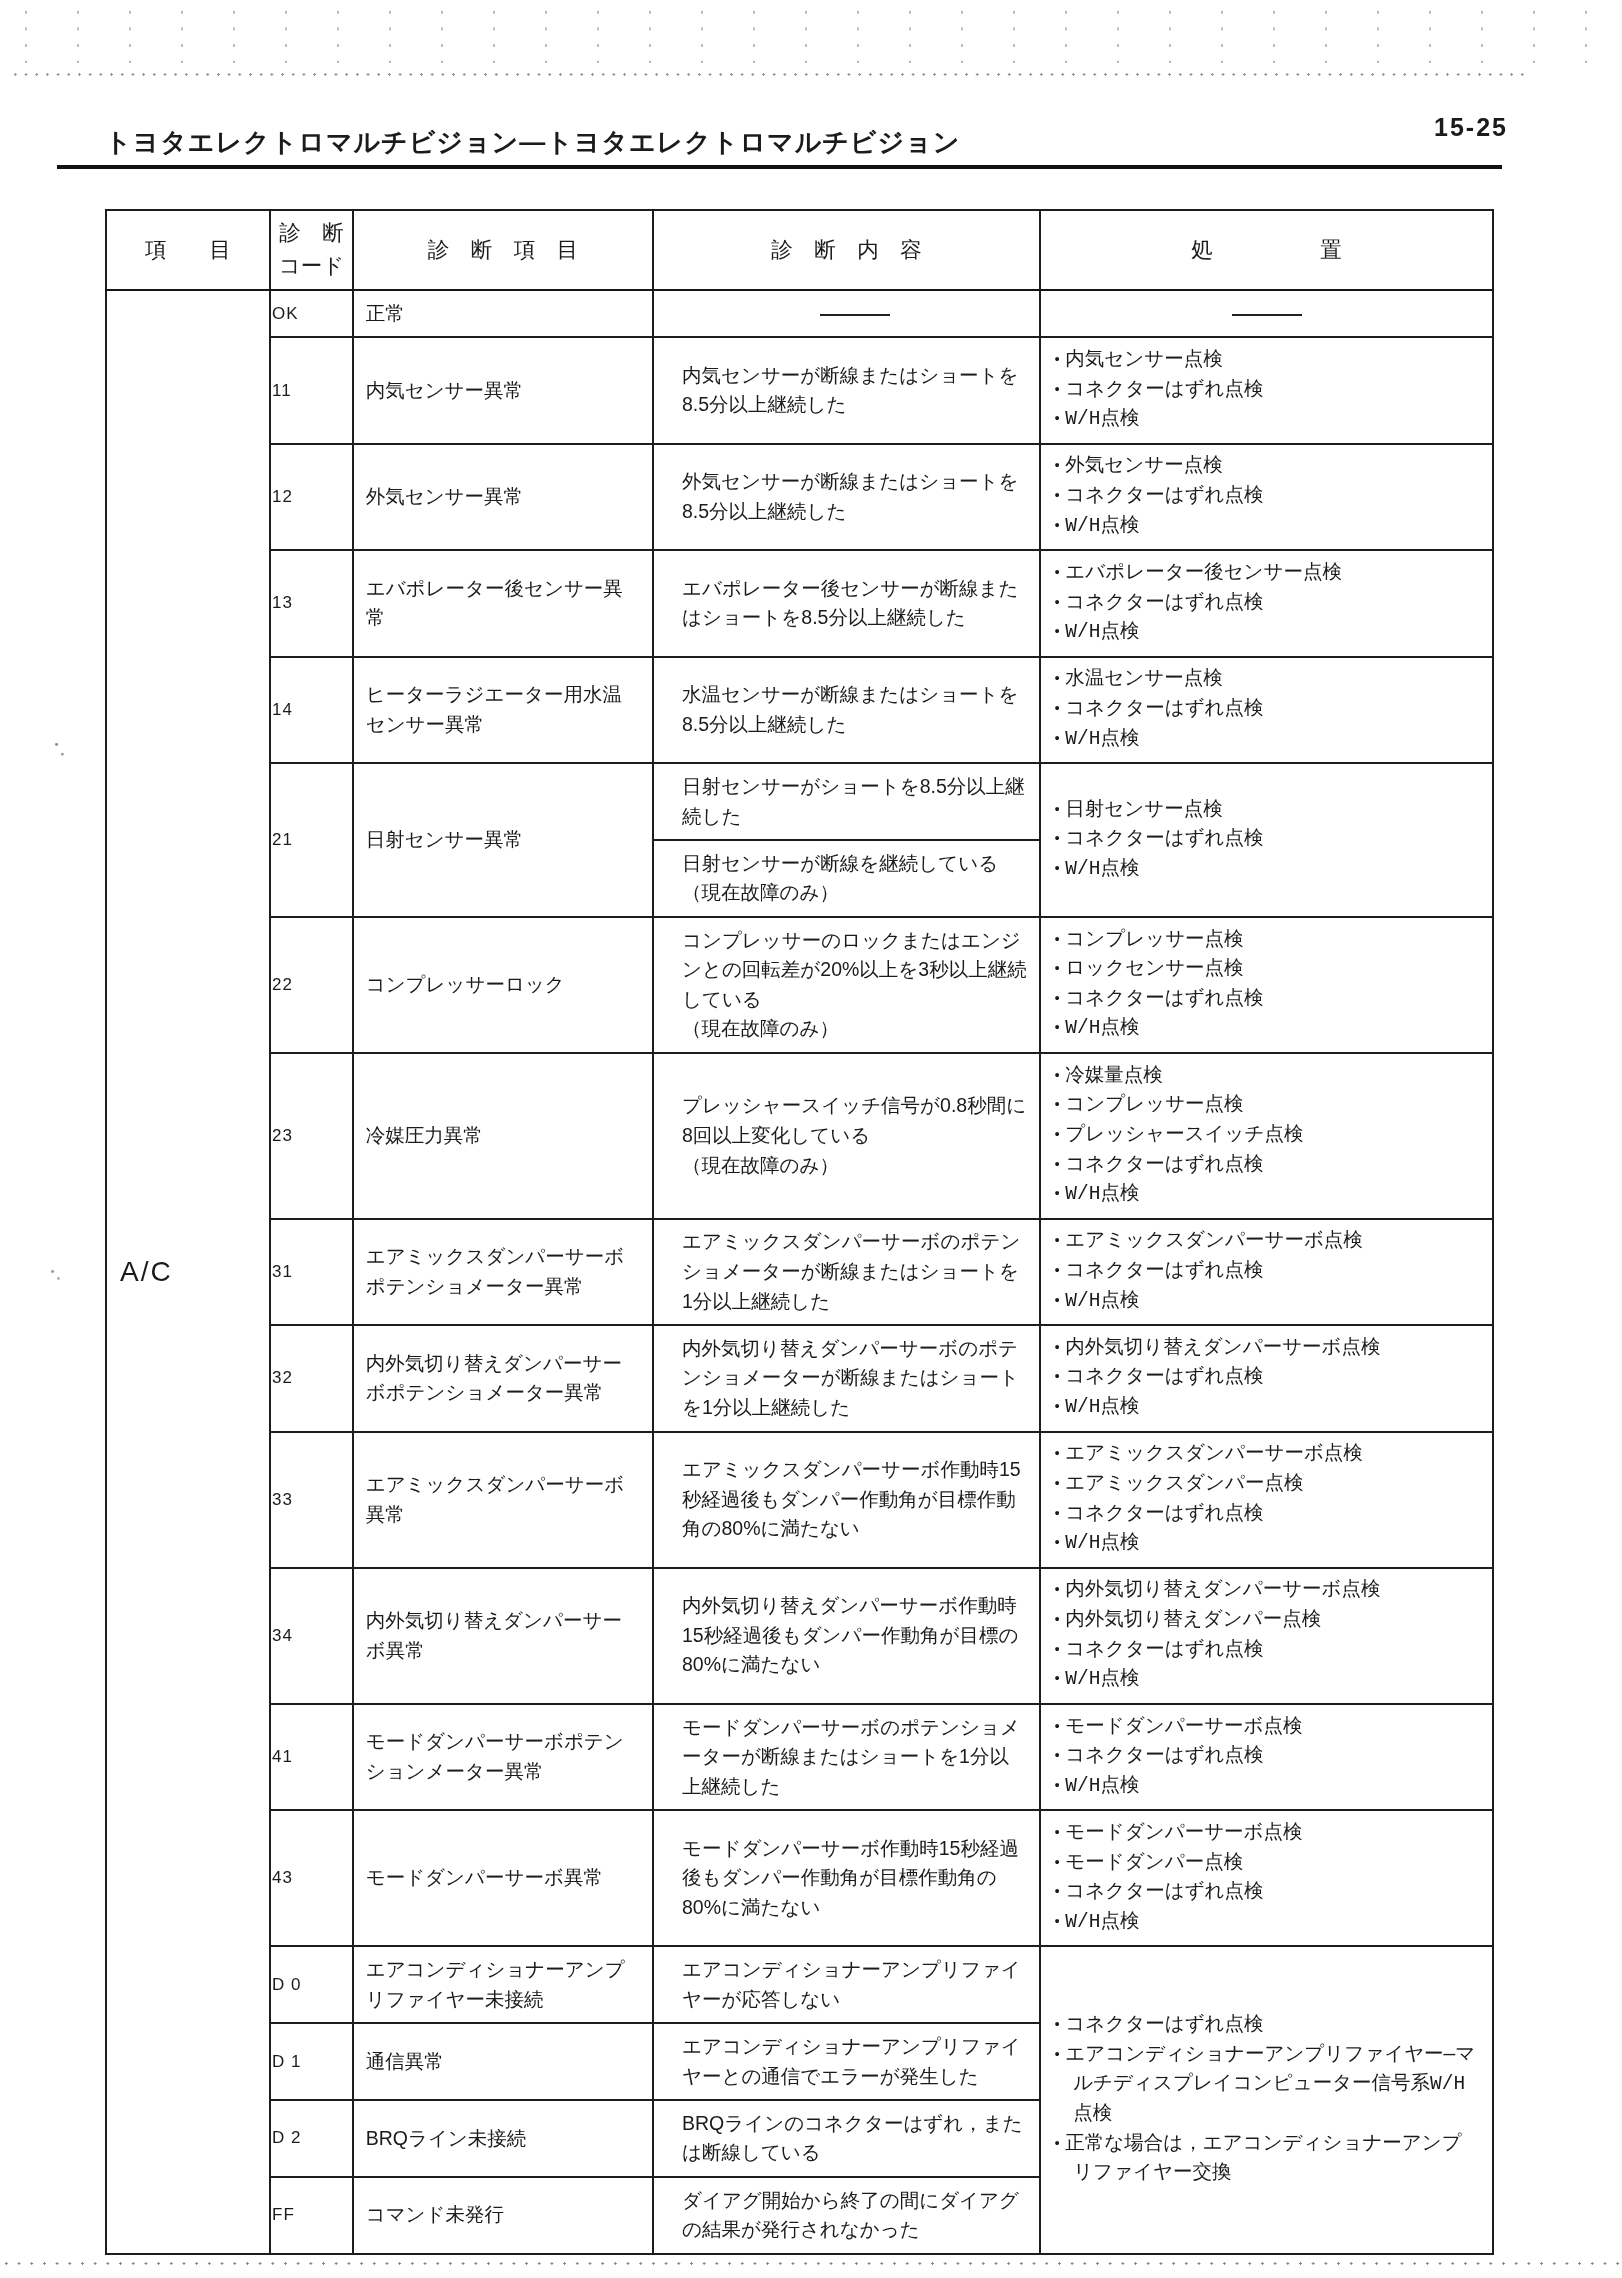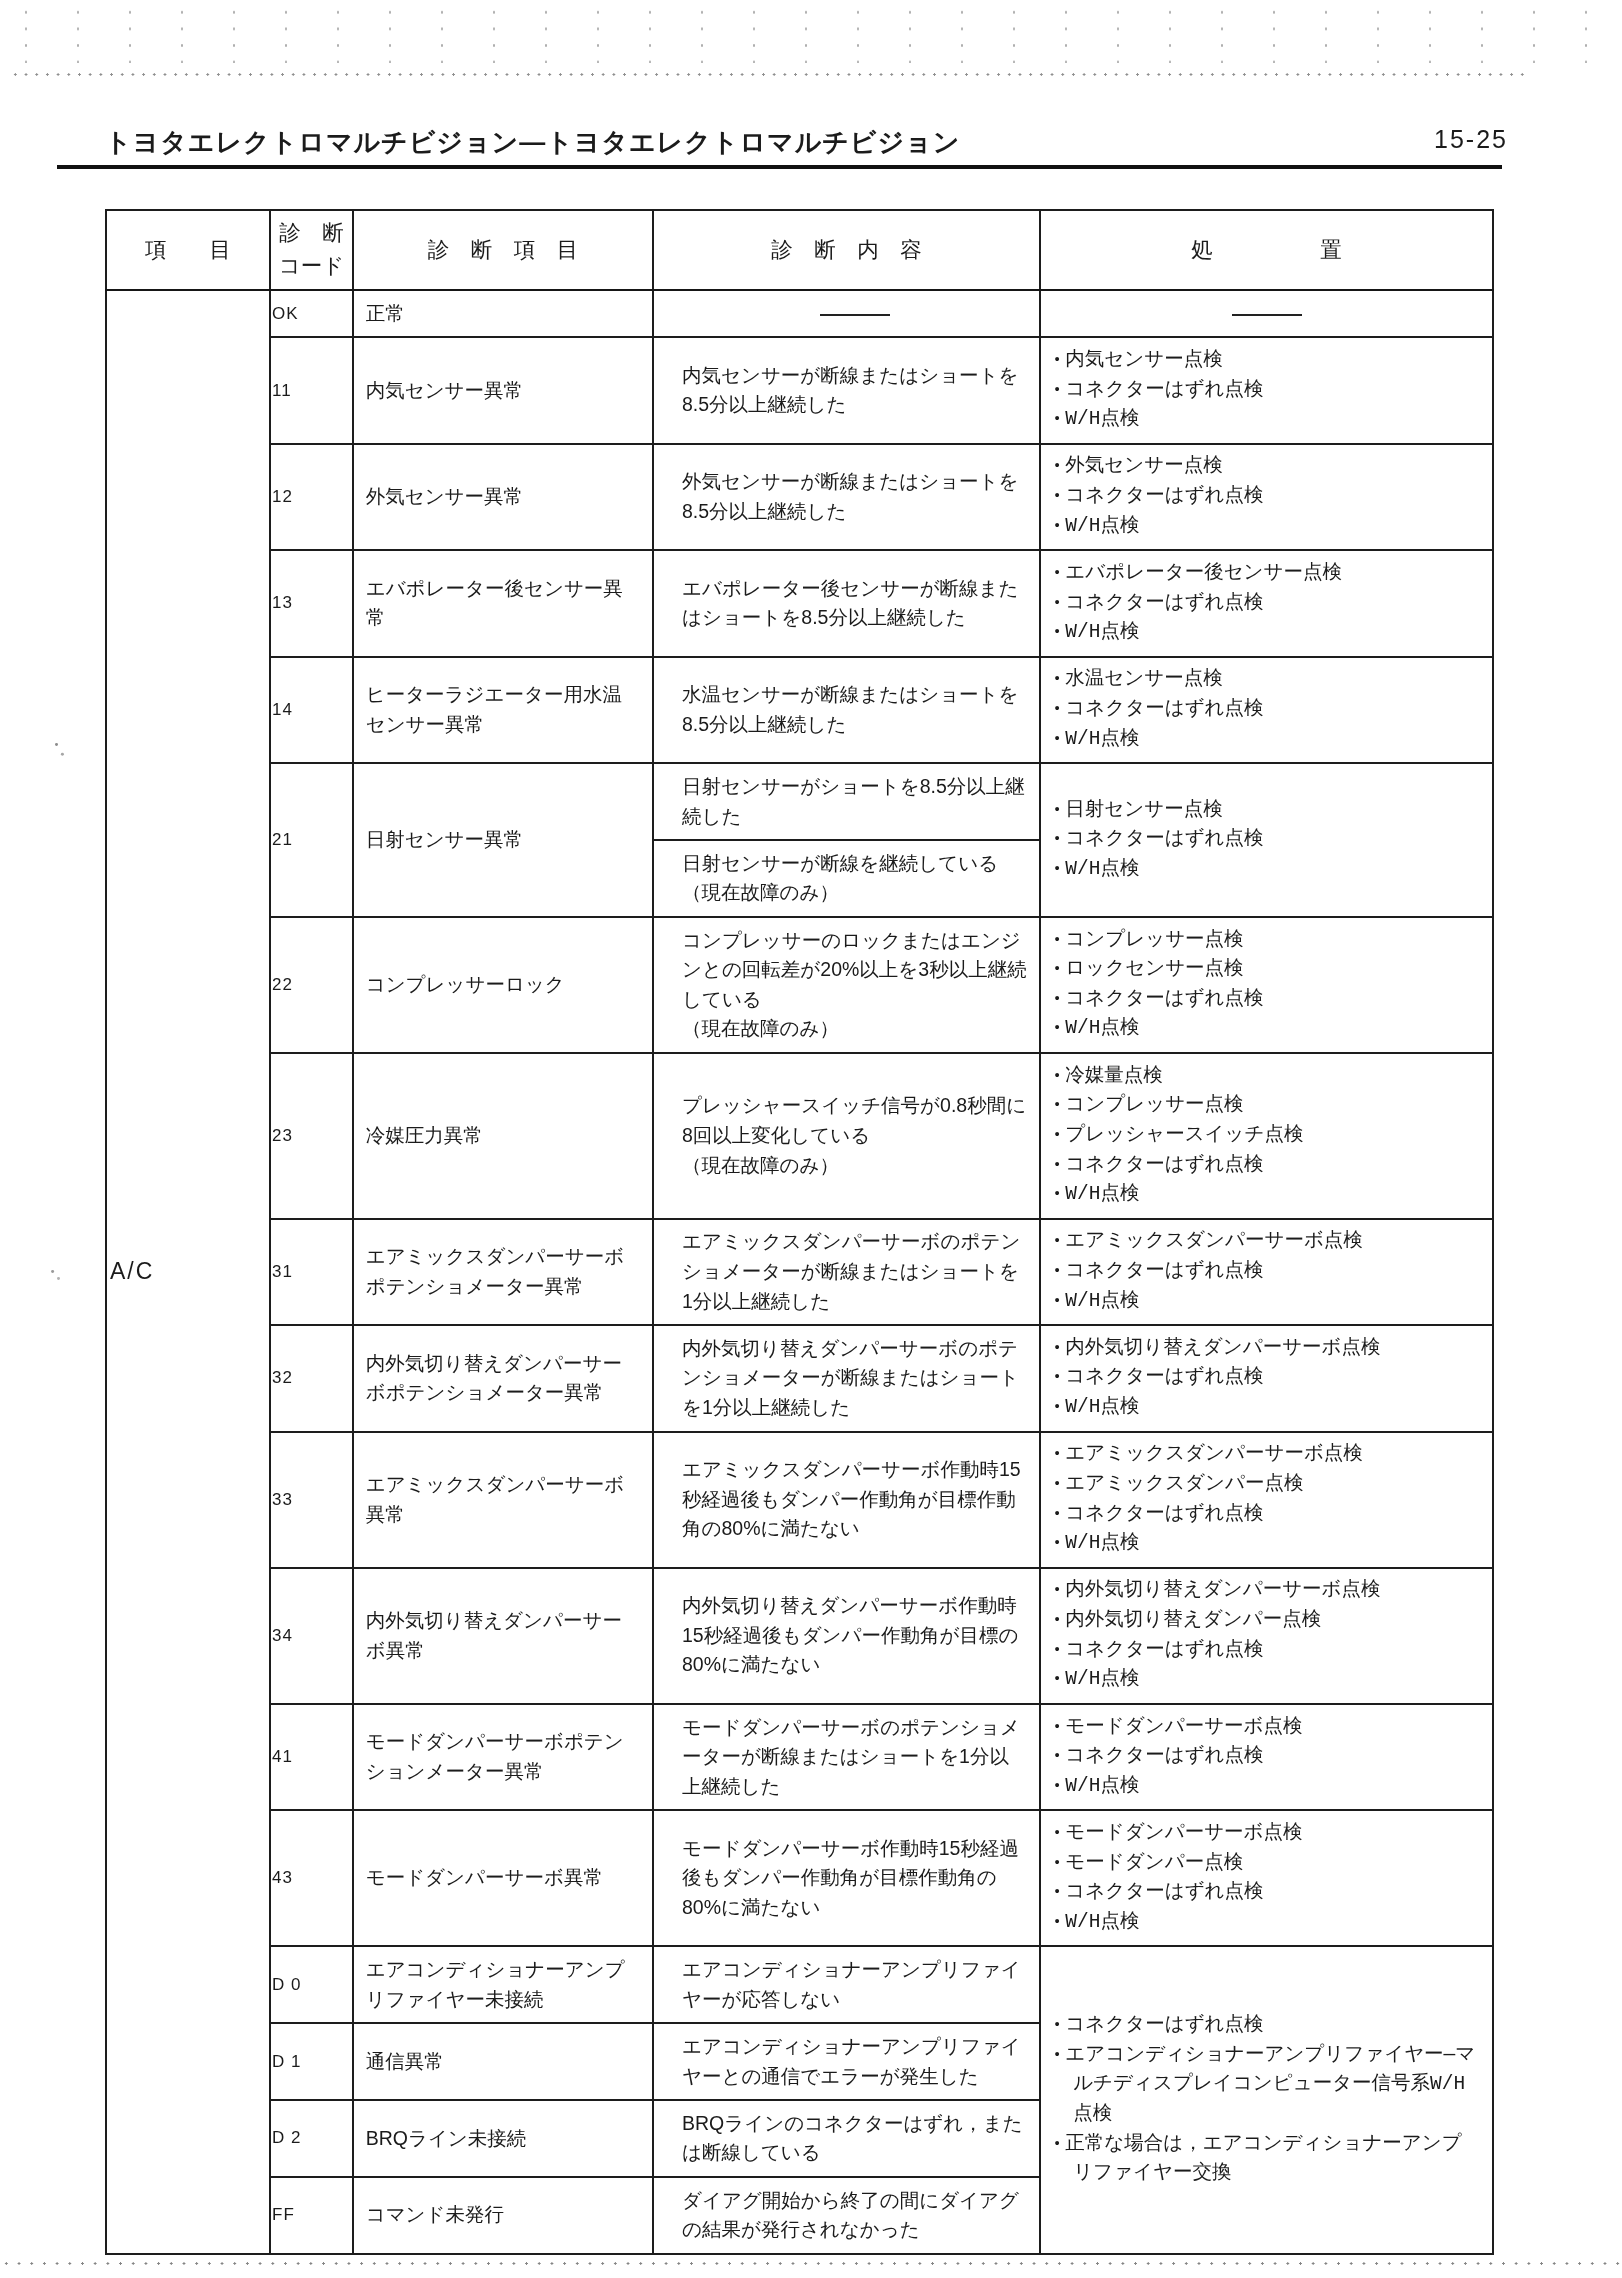--- a/index.html
+++ b/index.html
@@ -8,43 +8,43 @@
     background:#ffffff;color:#1b1b1b;
     font-family:"Liberation Sans","DejaVu Sans",sans-serif;
     -webkit-font-smoothing:antialiased;
   }
   
   .page-title{
     position:absolute;top:125px;left:105px;width:1387px;
     text-align:left;font-size:26px;font-weight:bold;letter-spacing:1px;
   }
   .page-number{
-    position:absolute;top:125px;right:115px;
-    font-size:25px;font-weight:normal;letter-spacing:2px;
+    position:absolute;top:113px;right:115px;
+    font-size:25px;font-weight:bold;letter-spacing:2px;
   }
   .header-rule{
     position:absolute;top:165px;left:57px;width:1445px;height:3.9px;
     background:#111;
   }
   
   .table-wrap{position:absolute;top:209px;left:105px;}
   table{
     border-collapse:collapse;table-layout:fixed;width:1388px;
     border:2.9px solid #161616;
   }
   th,td{
     border:2px solid #1d1d1d;vertical-align:middle;
     font-size:19.5px;line-height:1.52;
   }
   thead th{
     height:76px;text-align:center;font-weight:normal;font-size:21.5px;
     white-space:pre-line;border-bottom:2.9px solid #161616;
   }
   .cell-category{
-    text-align:left;padding-left:3px;font-size:23px;letter-spacing:2px;
+    text-align:left;padding-left:13px;font-size:28px;letter-spacing:2px;
   }
   .cell-code{
     text-align:left;font-size:17px;letter-spacing:1px;
   }
   .cell-item,.cell-content,.cell-action{
     padding:7.8px 11.7px;text-align:left;
   }
   .cell-content{white-space:pre-line;padding-left:28px;}
   .action-line{
     padding-left:1.05em;text-indent:-1.05em;font-family:Liberation Mono, monospace;

